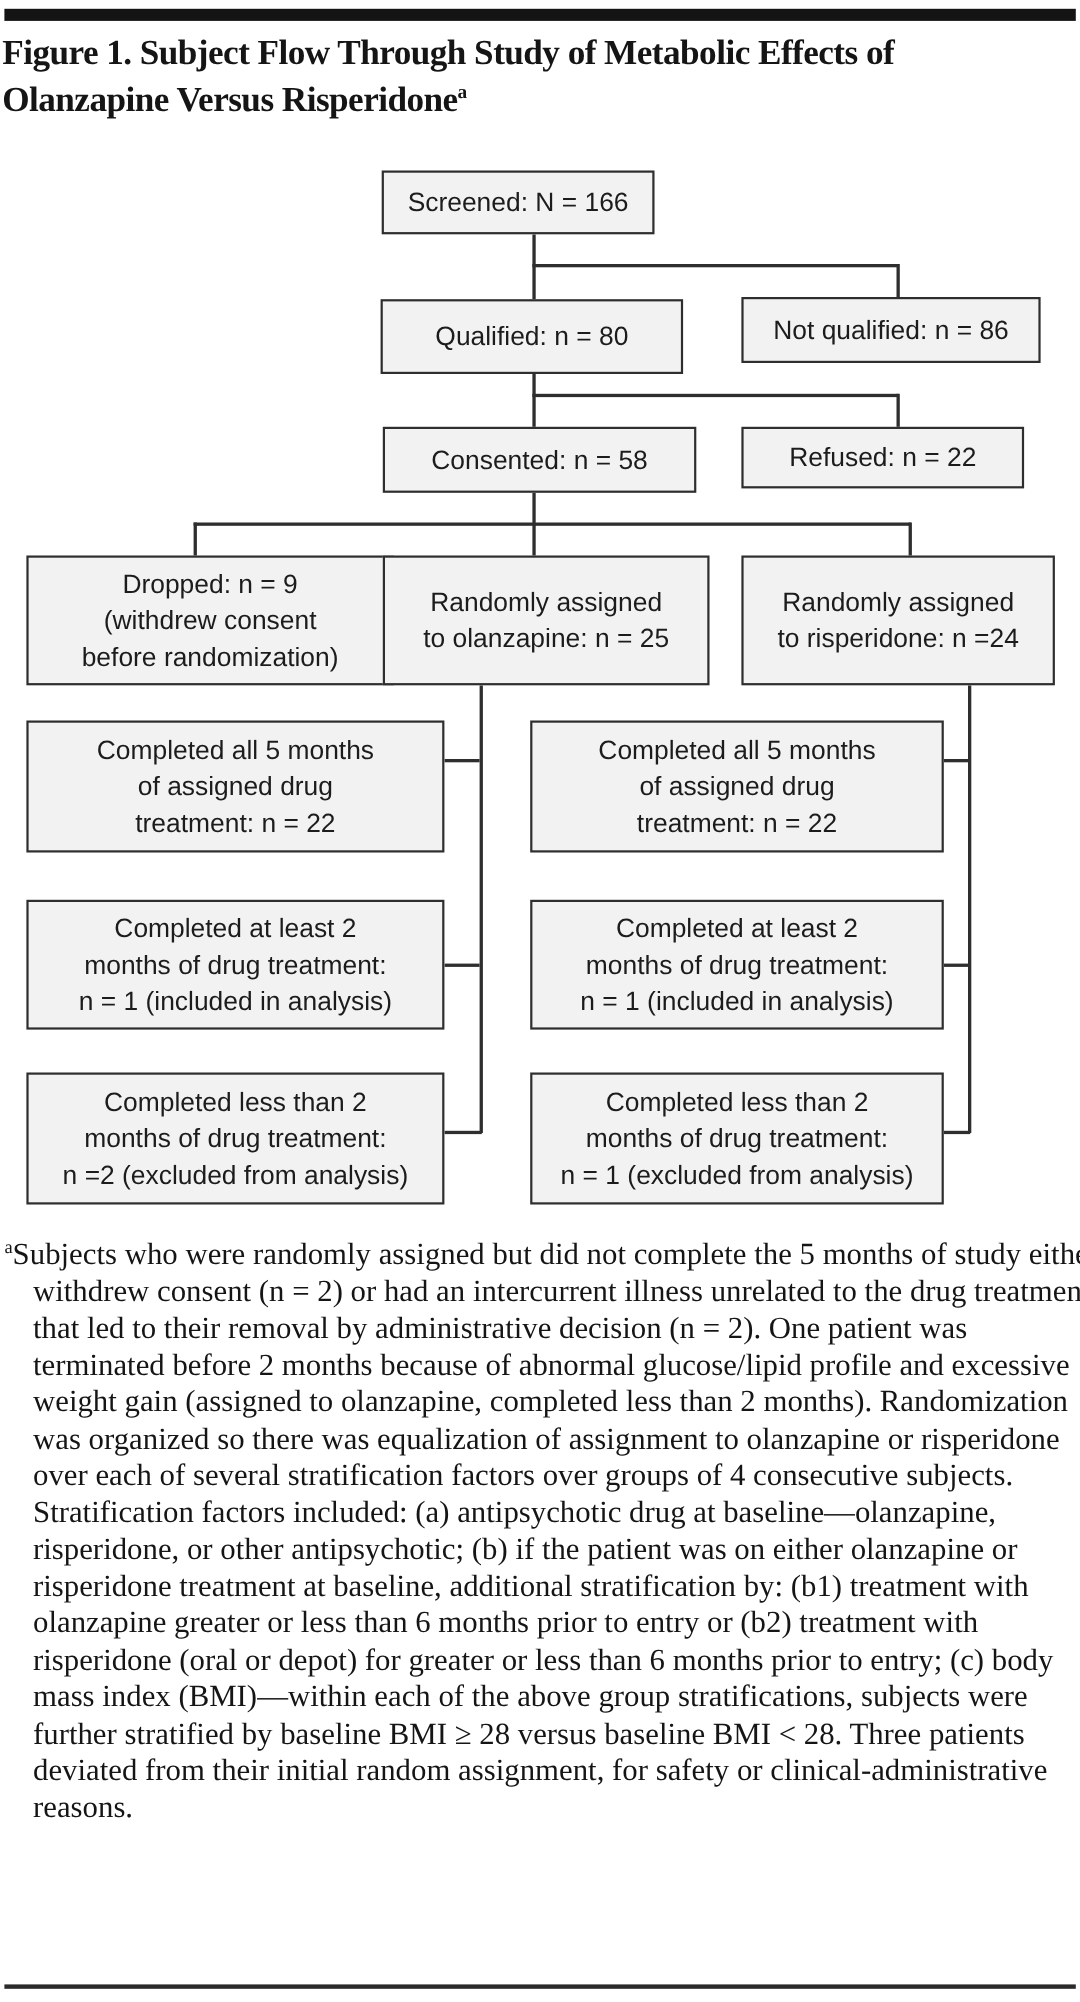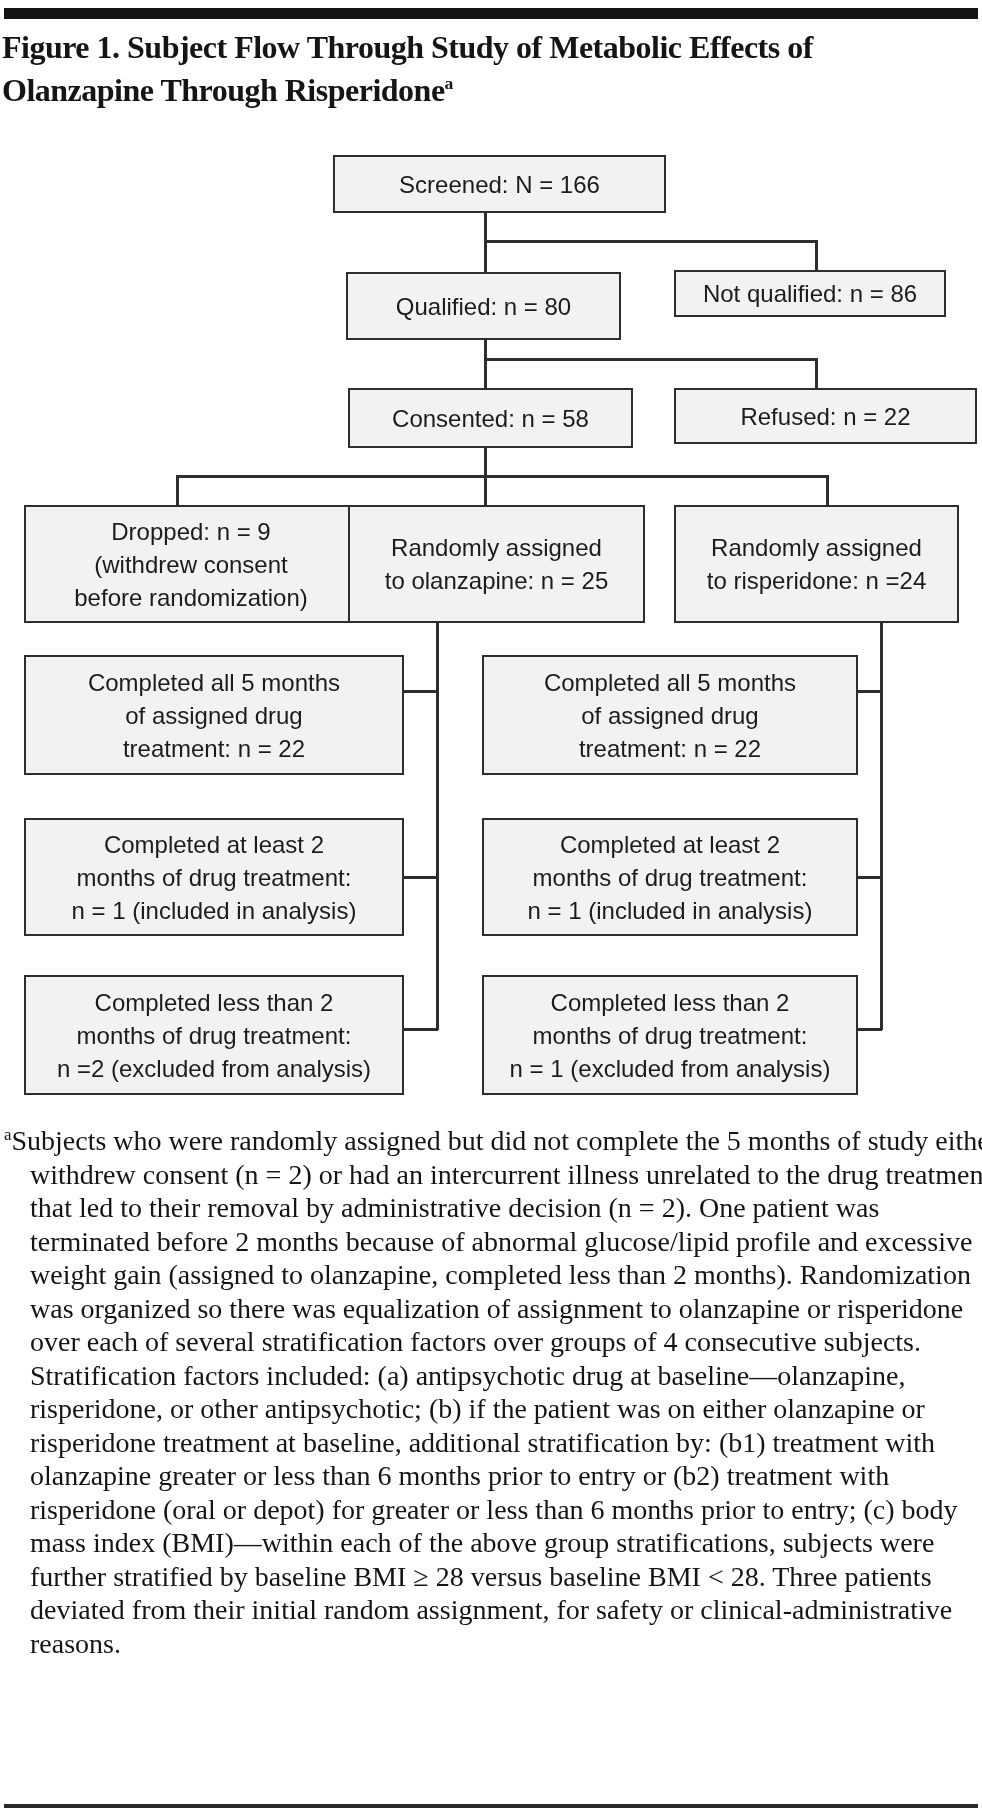--- a/index.html
+++ b/index.html
@@ -34,21 +34,21 @@
   }
   .footnote sup { font-size:0.6em; line-height:0; }
 </style>
 </head>
 <body>
 
 <div class="page">
 
   <div class="top-bar"></div>
 
-  <h1 class="title"><span>Figure 1. Subject Flow Through Study of Metabolic Effects of</span><br><span>Olanzapine Through Risperidone</span><sup>a</sup></h1>
+  <h1 class="title"><span>Figure 1. Subject Flow Through Study of Metabolic Effects of</span><br><span>Olanzapine Versus Risperidone</span><sup>a</sup></h1>
 
   <div class="flow">
 
     <div class="vl" style="left:484px; top:213px; height:61px;"></div>
     <div class="hl" style="left:484px; top:240px; width:333px;"></div>
     <div class="vl" style="left:815px; top:240px; height:32px;"></div>
 
     <div class="vl" style="left:484px; top:332px; height:58px;"></div>
     <div class="hl" style="left:484px; top:358px; width:333px;"></div>
     <div class="vl" style="left:815px; top:358px; height:32px;"></div>
@@ -61,29 +61,29 @@
     <div class="vl" style="left:436px; top:623px; height:407px;"></div>
     <div class="hl" style="left:404px; top:690px; width:32px;"></div>
     <div class="hl" style="left:404px; top:876px; width:32px;"></div>
     <div class="hl" style="left:404px; top:1028px; width:34px;"></div>
 
     <div class="vl" style="left:880px; top:623px; height:407px;"></div>
     <div class="hl" style="left:858px; top:690px; width:22px;"></div>
     <div class="hl" style="left:858px; top:876px; width:22px;"></div>
     <div class="hl" style="left:858px; top:1028px; width:24px;"></div>
 
-    <div class="fbox" style="left:333px; top:155px; width:333px; height:58px;text-align:right;">Screened: N = 166</div>
+    <div class="fbox" style="left:347px; top:155px; width:248px; height:58px;text-align:right;">Screened: N = 166</div>
 
     <div class="fbox" style="left:346px; top:272px; width:275px; height:68px;">Qualified: n = 80</div>
 
-    <div class="fbox" style="left:674px; top:270px; width:272px; height:47px;">Not qualified: n = 86</div>
+    <div class="fbox" style="left:674px; top:270px; width:272px; height:60px;">Not qualified: n = 86</div>
 
     <div class="fbox" style="left:348px; top:388px; width:285px; height:60px;">Consented: n = 58</div>
 
-    <div class="fbox" style="left:674px; top:388px; width:303px; height:56px;">Refused: n = 22</div>
+    <div class="fbox" style="left:674px; top:388px; width:257px; height:56px;">Refused: n = 22</div>
 
     <div class="fbox" style="left:24px; top:505px; width:334px; height:118px;">Dropped: n = 9
 (withdrew consent
 before randomization)</div>
 
     <div class="fbox" style="left:348px; top:505px; width:297px; height:118px;">Randomly assigned
 to olanzapine: n = 25</div>
 
     <div class="fbox" style="left:674px; top:505px; width:285px; height:118px;">Randomly assigned
 to risperidone: n =24</div>

